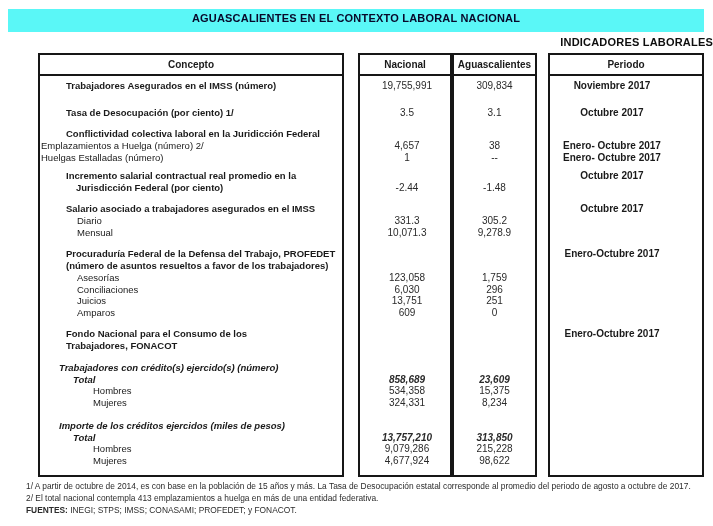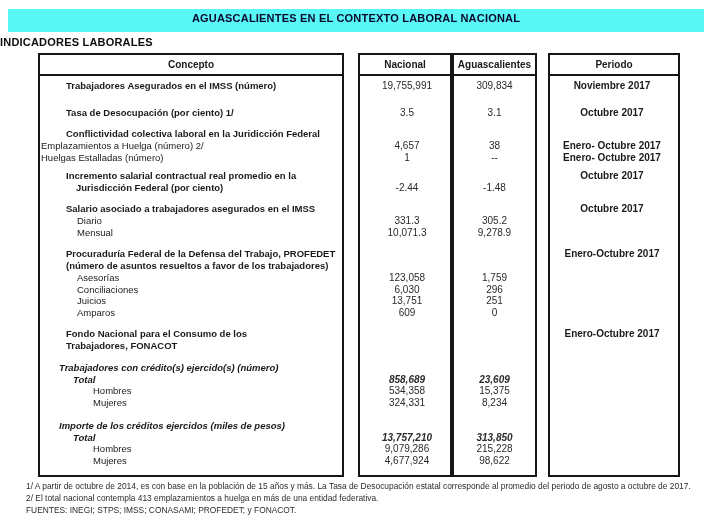--- a/index.html
+++ b/index.html
@@ -6,53 +6,53 @@
   .page{
     position:relative;width:713px;height:526px;background:#ffffff;
     font-family:"Liberation Sans",sans-serif;color:#1a1a1a;overflow:hidden;
   }
   .banner{
     position:absolute;left:8px;top:9px;width:696px;height:23px;
     background:#5af7f7;text-align:center;line-height:19px;
     font-weight:bold;font-size:11px;letter-spacing:.2px;color:#08082a;
   }
   .doc-title{
-    position:absolute;left:0;top:36px;width:713px;text-align:left;
+    position:absolute;left:0;top:36px;width:713px;text-align:right;
     font-weight:bold;font-size:11px;letter-spacing:.2px;color:#0d0d0d;
   }
   .box{
     position:absolute;top:53px;height:424px;border:2px solid #161616;
     box-sizing:border-box;background:#ffffff;
   }
   .box-header{
     height:19px;line-height:19px;border-bottom:2px solid #161616;
     text-align:center;font-weight:bold;font-size:10px;white-space:nowrap;overflow:hidden;
   }
   .box-concepto{left:38px;width:306px;}
   .box-nacional{left:358px;width:94px;}
   .box-ags{left:452px;width:85px;}
-  .box-periodo{left:548px;width:132px;}
+  .box-periodo{left:548px;width:156px;}
   #rows-layer{position:absolute;left:0;top:0;width:713px;height:526px;}
   .row-label{
     position:absolute;font-size:9.5px;line-height:11px;white-space:nowrap;color:#1a1a1a;
   }
   .cell{
     position:absolute;font-size:10px;line-height:11px;text-align:center;color:#2a2a2a;
   }
   .cell-nacional{left:360px;width:94px;}
   .cell-ags{left:454px;width:81px;}
   .cell-periodo{left:550px;width:124px;font-weight:bold;color:#1a1a1a;}
   .st-b{font-weight:bold;padding-left:25px;}
   .st-n{font-weight:normal;}
   .st-bi{font-weight:bold;font-style:italic;}
   .footnote{
     position:absolute;left:26px;font-size:8.4px;line-height:10px;
     color:#2b2b2b;white-space:nowrap;
   }
-  .fn-bold{font-weight:normal;}
+  .fn-bold{font-weight:bold;}
 </style>
 </head>
 <body>
 
 <div class="page">
 
   <div class="banner">
     <span>AGUASCALIENTES EN EL CONTEXTO LABORAL NACIONAL</span>
   </div>
 

